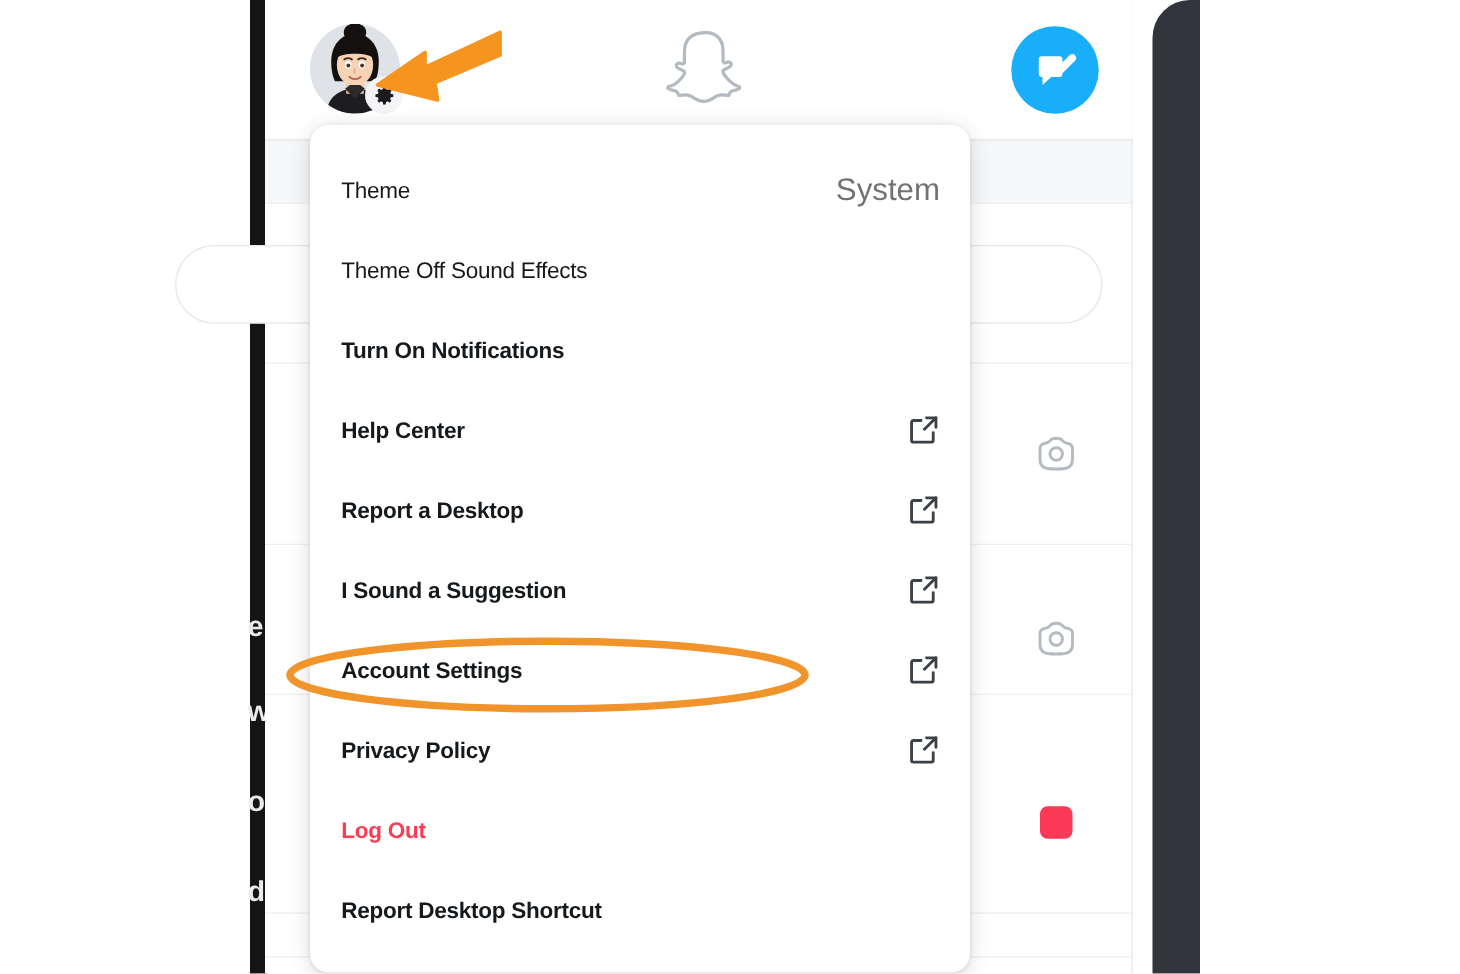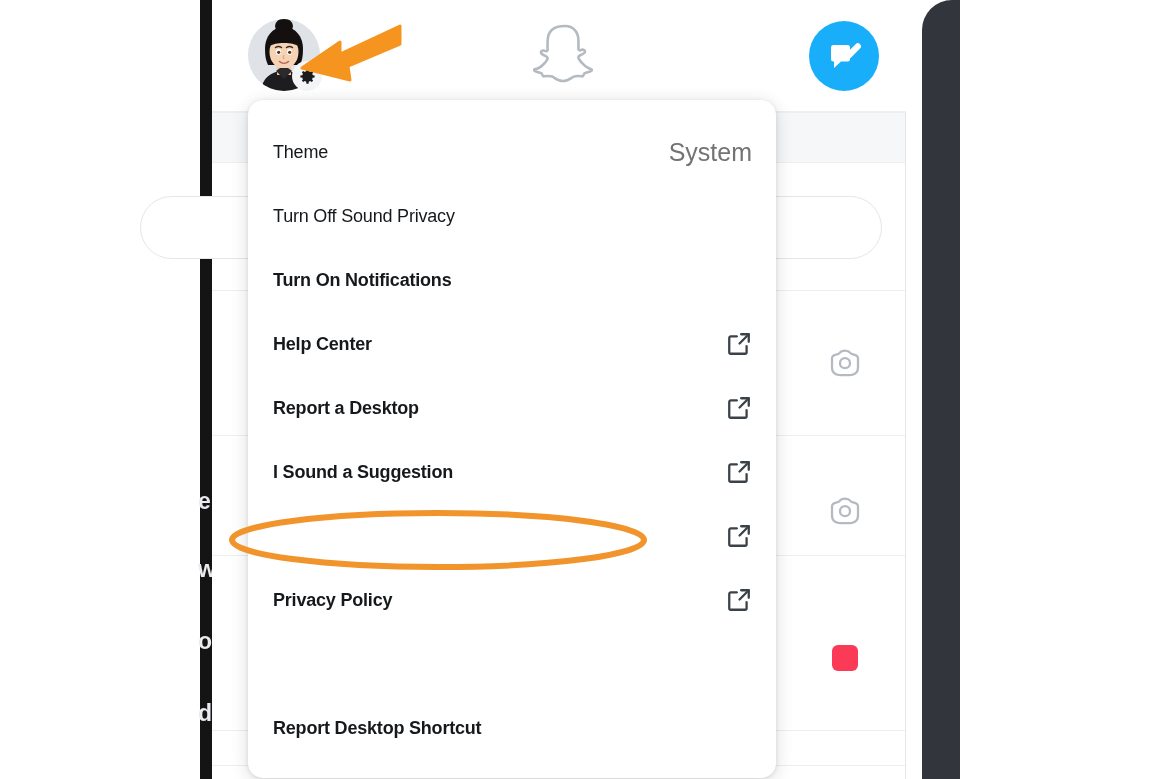--- a/index.html
+++ b/index.html
@@ -273,21 +273,21 @@
   </div>
 
   <div class="menu">
 
     <div class="menu-item" style="top:20px">
       <span class="mi-label light">Theme</span>
       <span class="mi-value">System</span>
     </div>
 
     <div class="menu-item" style="top:84px">
-      <span class="mi-label light">Turn Off Sound Privacy</span>
+      <span class="mi-label light">Theme Off Sound Effects</span>
     </div>
 
     <div class="menu-item" style="top:148px">
       <span class="mi-label bold">Turn On Notifications</span>
     </div>
 
     <div class="menu-item" style="top:212px">
       <span class="mi-label bold">Help Center</span>
       <span class="mi-ext">
         <svg width="26" height="26" viewBox="0 0 24 24" fill="none">
@@ -314,40 +314,44 @@
       <span class="mi-ext">
         <svg width="26" height="26" viewBox="0 0 24 24" fill="none">
           <path d="M14 3h7v7" stroke="#3b4148" stroke-width="2.1" stroke-linecap="round" stroke-linejoin="round"></path>
           <path d="M21 3l-8.5 8.5" stroke="#3b4148" stroke-width="2.1" stroke-linecap="round"></path>
           <path d="M19 14v5.5a1.5 1.5 0 0 1-1.5 1.5h-13A1.5 1.5 0 0 1 3 19.5v-13A1.5 1.5 0 0 1 4.5 5H10" stroke="#3b4148" stroke-width="2.1" stroke-linecap="round" stroke-linejoin="round"></path>
         </svg>
       </span>
     </div>
 
     <div class="menu-item" style="top:404px">
+      <span class="mi-label bold">Account Settings</span>
       <span class="mi-ext">
         <svg width="26" height="26" viewBox="0 0 24 24" fill="none">
           <path d="M14 3h7v7" stroke="#3b4148" stroke-width="2.1" stroke-linecap="round" stroke-linejoin="round"></path>
           <path d="M21 3l-8.5 8.5" stroke="#3b4148" stroke-width="2.1" stroke-linecap="round"></path>
           <path d="M19 14v5.5a1.5 1.5 0 0 1-1.5 1.5h-13A1.5 1.5 0 0 1 3 19.5v-13A1.5 1.5 0 0 1 4.5 5H10" stroke="#3b4148" stroke-width="2.1" stroke-linecap="round" stroke-linejoin="round"></path>
         </svg>
       </span>
     </div>
 
     <div class="menu-item" style="top:468px">
       <span class="mi-label bold">Privacy Policy</span>
       <span class="mi-ext">
         <svg width="26" height="26" viewBox="0 0 24 24" fill="none">
           <path d="M14 3h7v7" stroke="#3b4148" stroke-width="2.1" stroke-linecap="round" stroke-linejoin="round"></path>
           <path d="M21 3l-8.5 8.5" stroke="#3b4148" stroke-width="2.1" stroke-linecap="round"></path>
           <path d="M19 14v5.5a1.5 1.5 0 0 1-1.5 1.5h-13A1.5 1.5 0 0 1 3 19.5v-13A1.5 1.5 0 0 1 4.5 5H10" stroke="#3b4148" stroke-width="2.1" stroke-linecap="round" stroke-linejoin="round"></path>
         </svg>
       </span>
     </div>
 
+    <div class="menu-item" style="top:532px">
+      <span class="mi-label danger">Log Out</span>
+    </div>
 
     <div class="menu-item" style="top:596px">
       <span class="mi-label bold">Report Desktop Shortcut</span>
     </div>
   </div>
 
   <div class="anno-arrow">
     <svg width="104" height="66" viewBox="0 0 104 66">
       <path d="M2 46 L40 20 L40 32 L100 4 L100 22 L48 44 L50 58 Z" fill="#f5941f" stroke="#f5941f" stroke-width="3" stroke-linejoin="round"></path>
     </svg>

